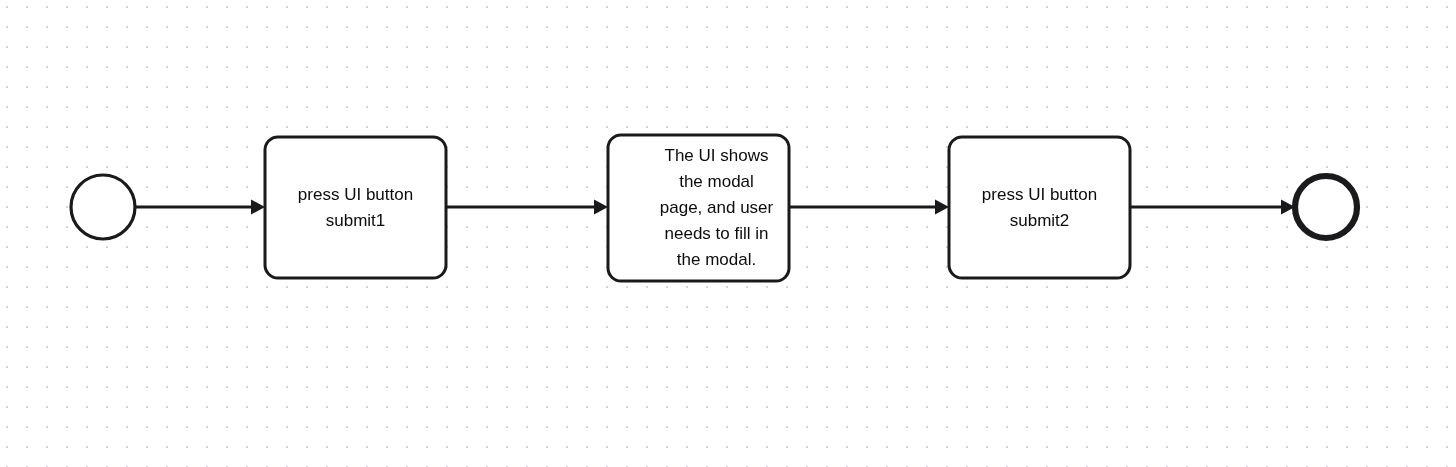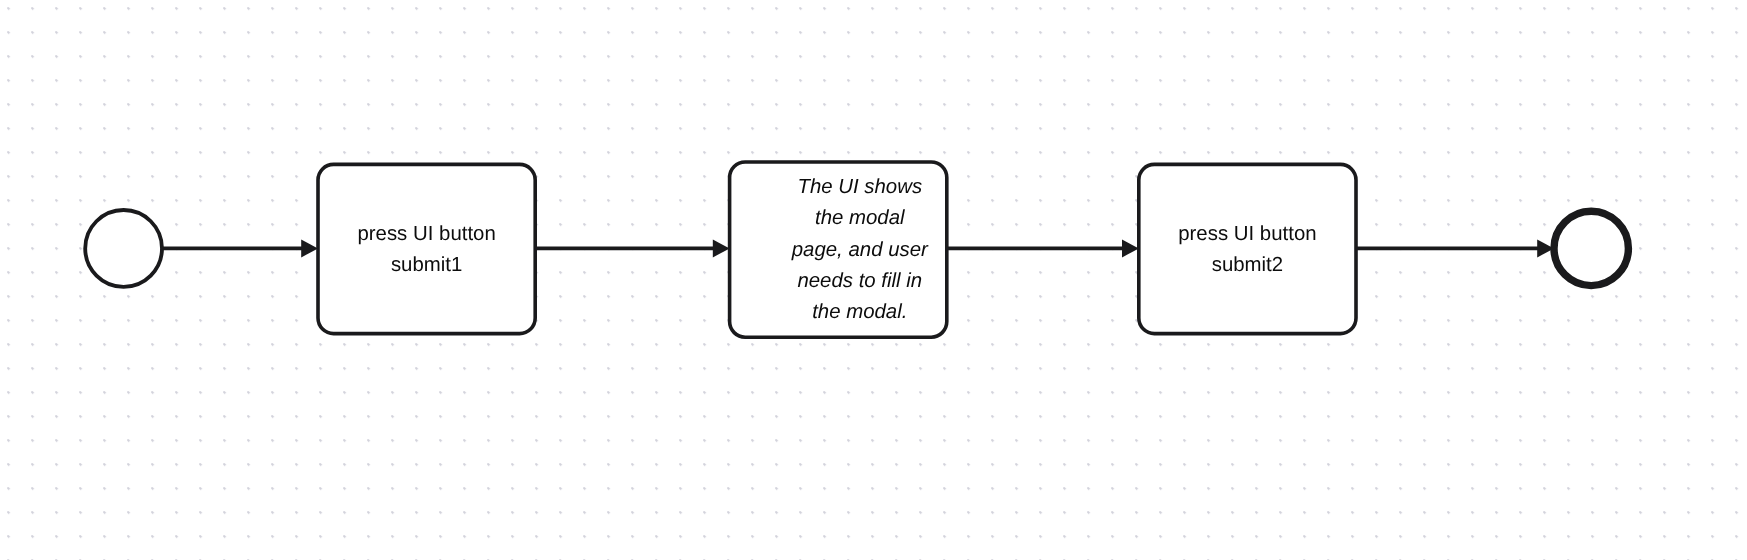--- a/index.html
+++ b/index.html
@@ -100,21 +100,21 @@
 
     <rect class="node-box" x="949" y="137" width="181" height="141" rx="13" ry="13"></rect>
 
     <circle class="event-circle-end" cx="1326" cy="207" r="31"></circle>
 
   </svg>
 
   <div class="node-label" style="left:265px; top:137px; width:181px; height:141px;">press UI button
 submit1</div>
 
-  <div class="node-label" style="left:608px; top:135px; width:217px; height:146px;font-style:italic;">The UI shows
+  <div class="node-label" style="left:608px; top:135px; width:217px; height:146px;">The UI shows
 the modal
 page, and user
 needs to fill in
 the modal.</div>
 
   <div class="node-label" style="left:949px; top:137px; width:181px; height:141px;">press UI button
 submit2</div>
 
 </div>
 

